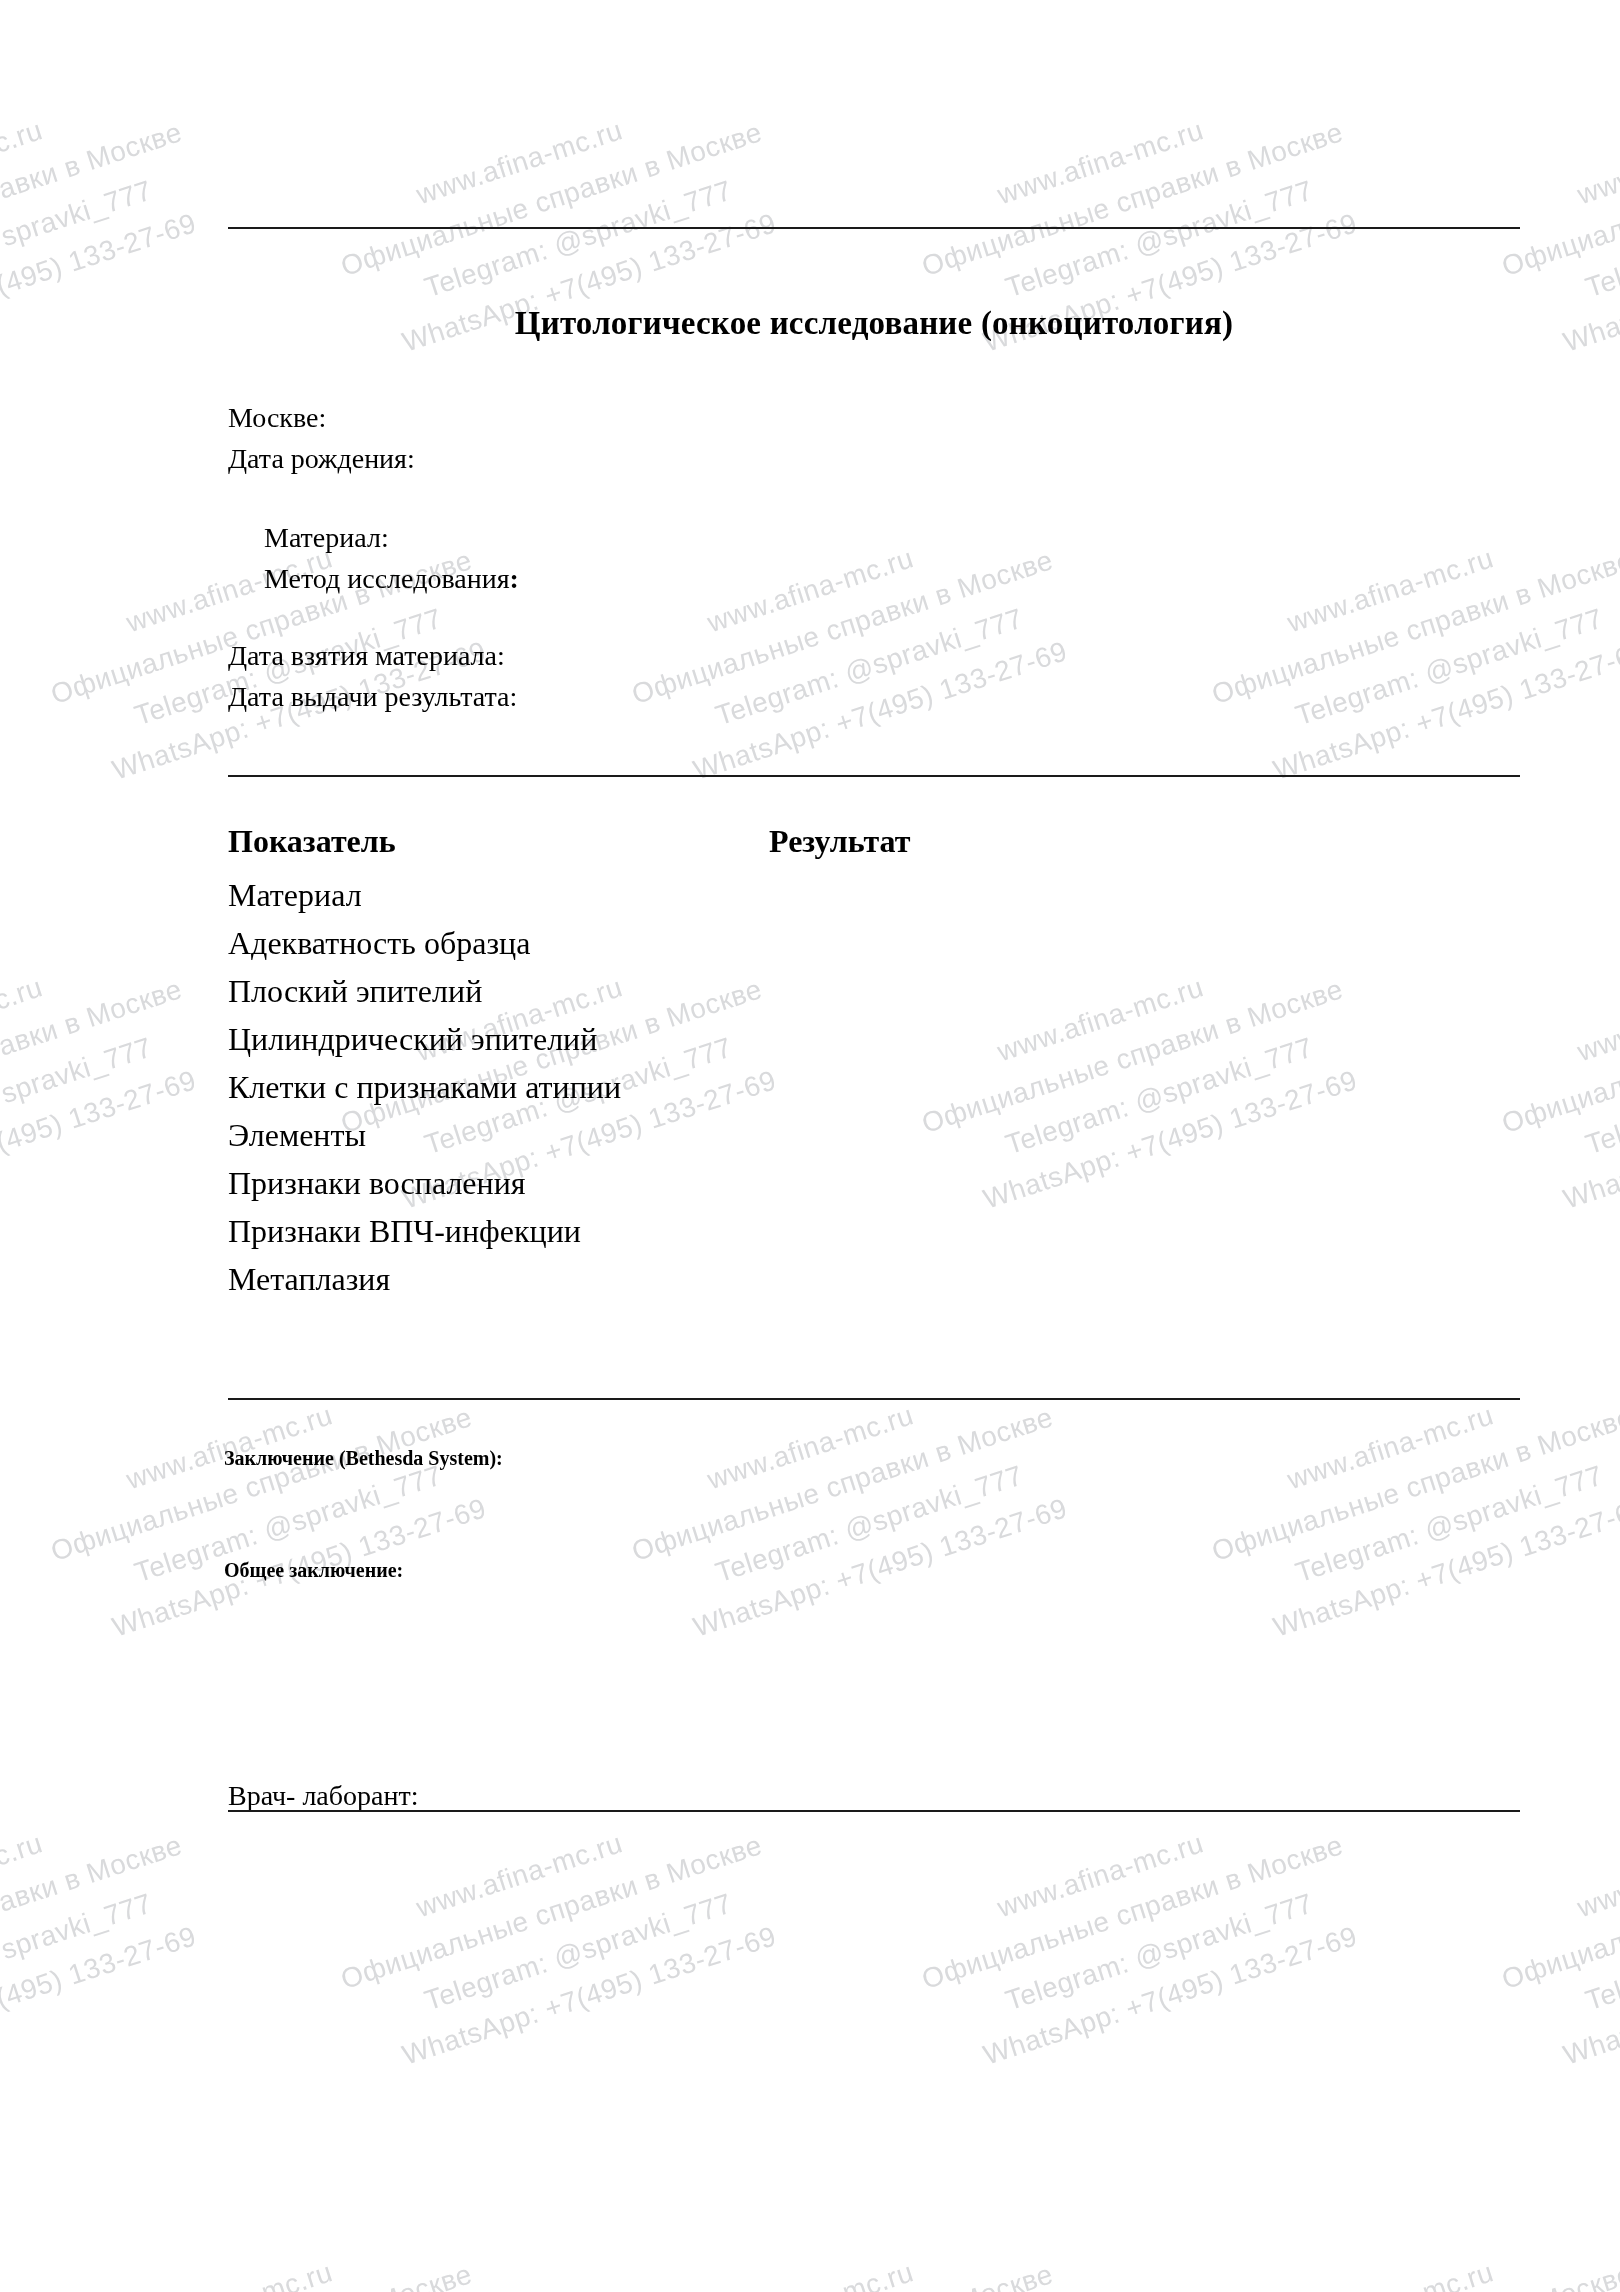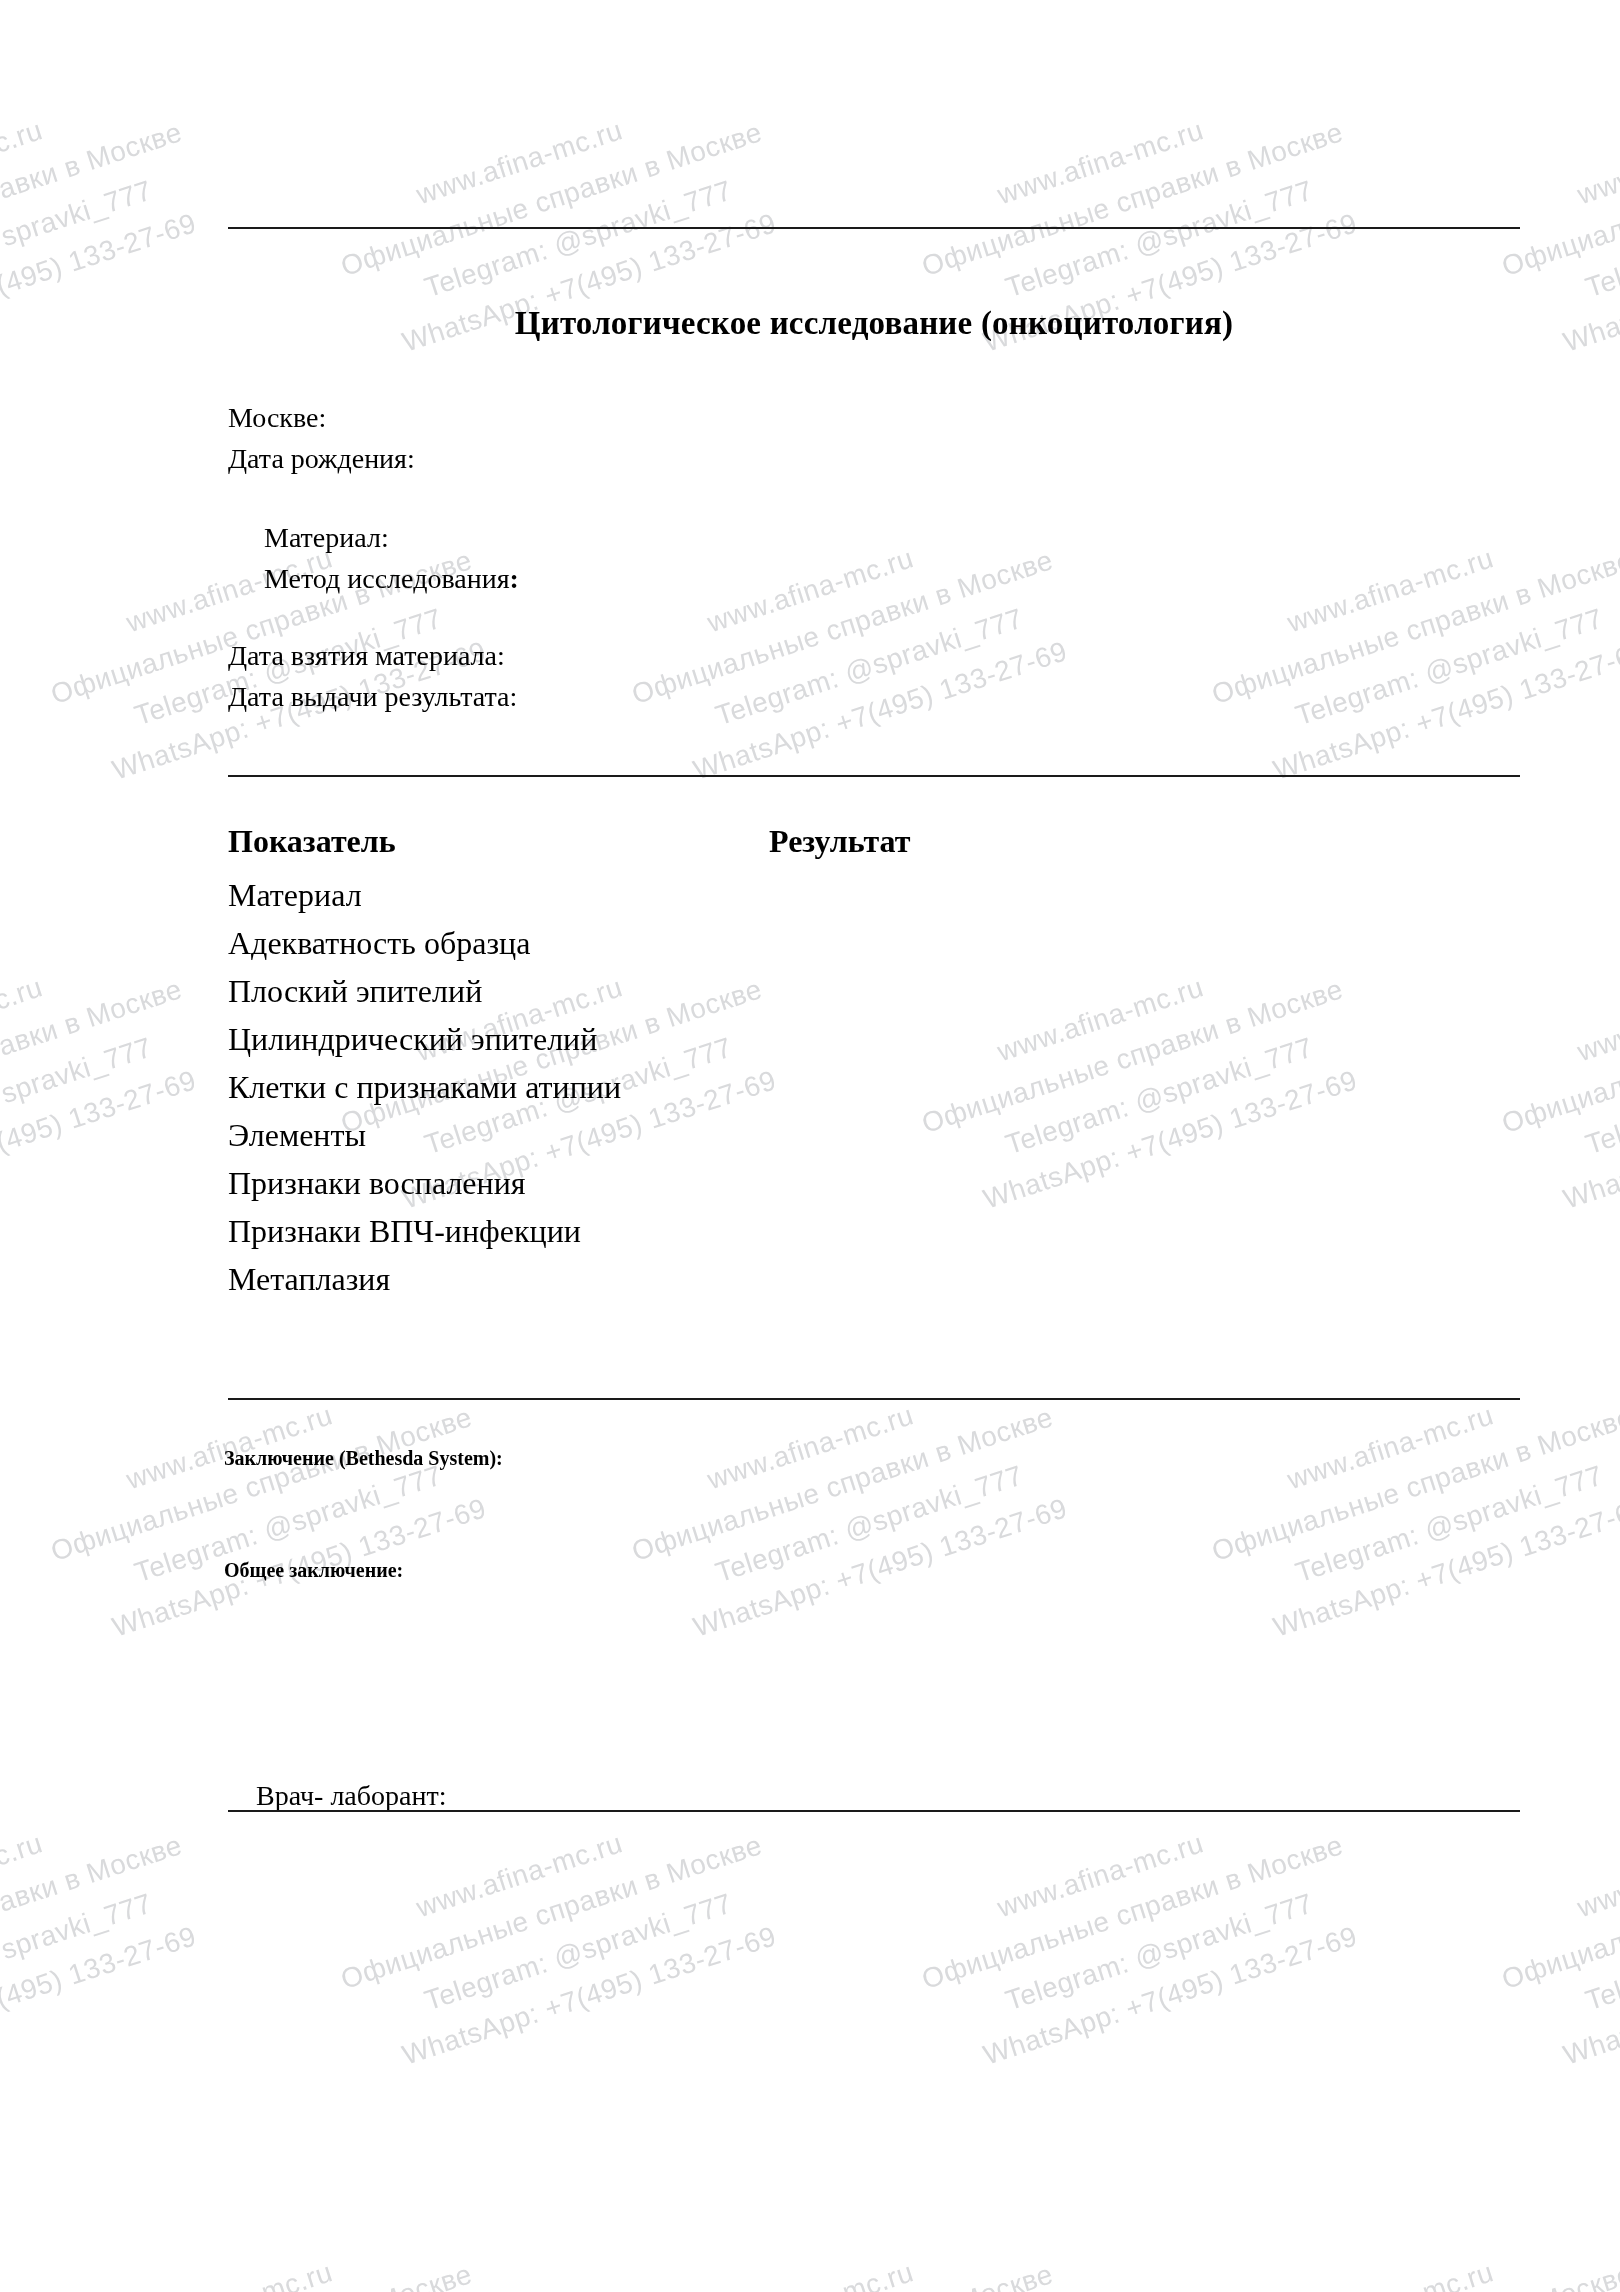--- a/index.html
+++ b/index.html
@@ -135,21 +135,20 @@
   .concl-body-bethesda { top: 1492px; width: 1292px; }
   .concl-body-general  { top: 1605px; width: 1292px; }
 
   .signature {
     position: absolute;
     left: 228px;
     top: 1775px;
     font-size: 28px;
     line-height: 41px;
     white-space: nowrap;
-    margin-left: 28px;
   }
 </style>
 </head>
 <body>
 
 <div class="page">
 
   <div class="watermark-layer" id="wm-layer">
       <div class="wm-tile" style="color: rgb(217, 218, 220); left: -259px; top: 203px;">
         <div class="wm-l1">www.afina-mc.ru</div>

